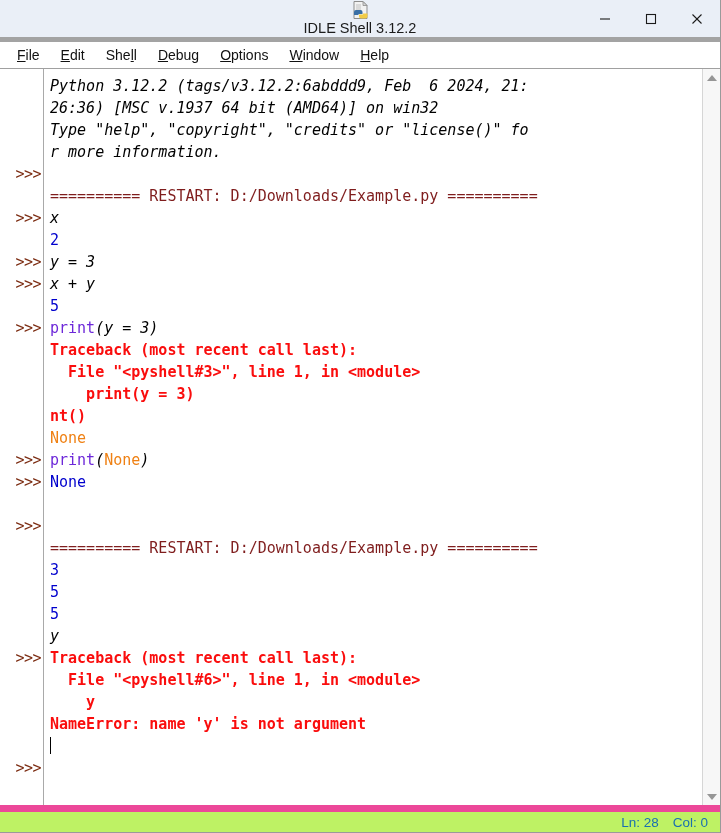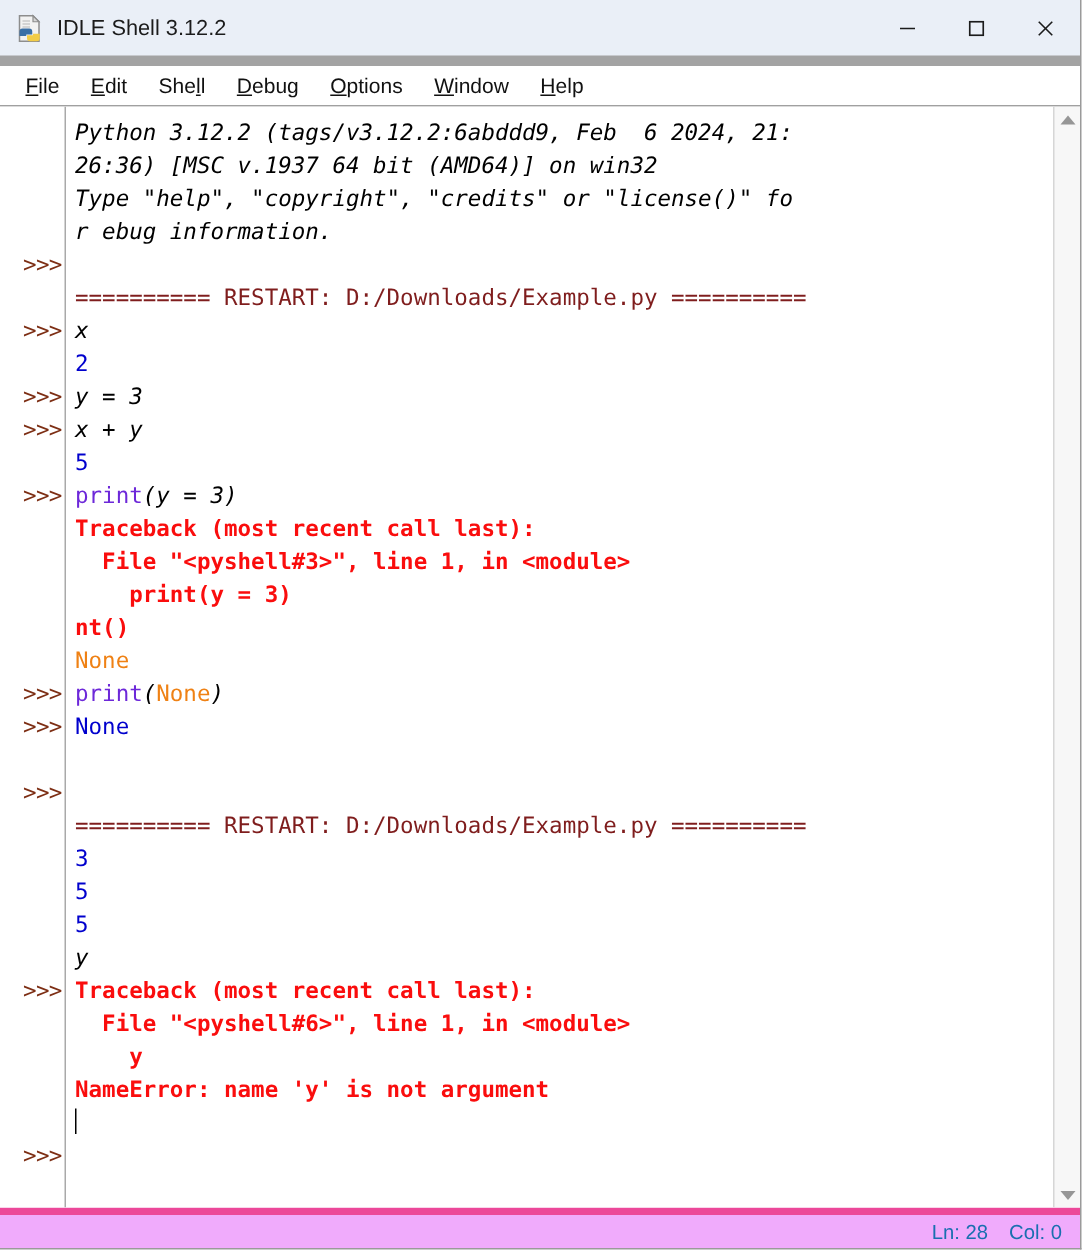--- a/index.html
+++ b/index.html
@@ -31,21 +31,22 @@
   }
 
   
   .titlebar {
     height: 37px;
     min-height: 37px;
     background: #eaeff7;
     display: flex;
     align-items: center;
     position: relative;
-    border-bottom: 7px solid #a3a3a3;
+    border-bottom: 5px solid #a3a3a3;
+    flex-direction: column;
   }
   .title-icon {
     width: 20px;
     height: 20px;
     margin-left: 10px;
     margin-right: 8px;
     flex: 0 0 auto;
     position: relative;
   }
   .title-text {
@@ -190,22 +191,22 @@
     border-left: 5px solid transparent;
     border-right: 5px solid transparent;
     border-top: 6px solid #969696;
   }
   .sb-track { flex: 1 1 auto; width: 18px; }
 
   
   .statusbar {
     height: 27px;
     min-height: 27px;
-    background: #f0abfc;
-    border-top: 5px solid #ec4899;
+    background: #bef264;
+    border-top: 7px solid #ec4899;
     display: flex;
     align-items: center;
     justify-content: flex-end;
     padding-right: 12px;
     box-sizing: border-box;
   }
   .status-cell {
     font-family: "Liberation Sans", sans-serif;
     font-size: 13.5px;
     color: #1a6fb0;
@@ -296,21 +297,21 @@
         <div class="g-line"></div>
         <div class="g-line"></div>
         <div class="g-line"></div>
         <div class="g-line"></div>
         <div class="g-line">&gt;&gt;&gt;</div>
       </div>
     <div class="textpane" id="textpane">
         <div class="t-line"><span class="c-normal">Python 3.12.2 (tags/v3.12.2:6abddd9, Feb  6 2024, 21:</span></div>
         <div class="t-line"><span class="c-normal">26:36) [MSC v.1937 64 bit (AMD64)] on win32</span></div>
         <div class="t-line"><span class="c-normal">Type "help", "copyright", "credits" or "license()" fo</span></div>
-        <div class="t-line"><span class="c-normal">r ebug information.</span></div>
+        <div class="t-line"><span class="c-normal">r more information.</span></div>
         <div class="t-line"><span class="c-normal"></span></div>
         <div class="t-line"><span class="c-restart">========== RESTART: D:/Downloads/Example.py ==========</span></div>
         <div class="t-line"><span class="c-normal">x</span></div>
         <div class="t-line"><span class="c-output">2</span></div>
         <div class="t-line"><span class="c-normal">y = 3</span></div>
         <div class="t-line"><span class="c-normal">x + y</span></div>
         <div class="t-line"><span class="c-output">5</span></div>
         <div class="t-line"><span class="c-builtin">print</span><span class="c-normal">(y = 3)</span></div>
         <div class="t-line"><span class="c-error">Traceback (most recent call last):</span></div>
         <div class="t-line"><span class="c-error">  File "&lt;pyshell#3&gt;", line 1, in &lt;module&gt;</span></div>

